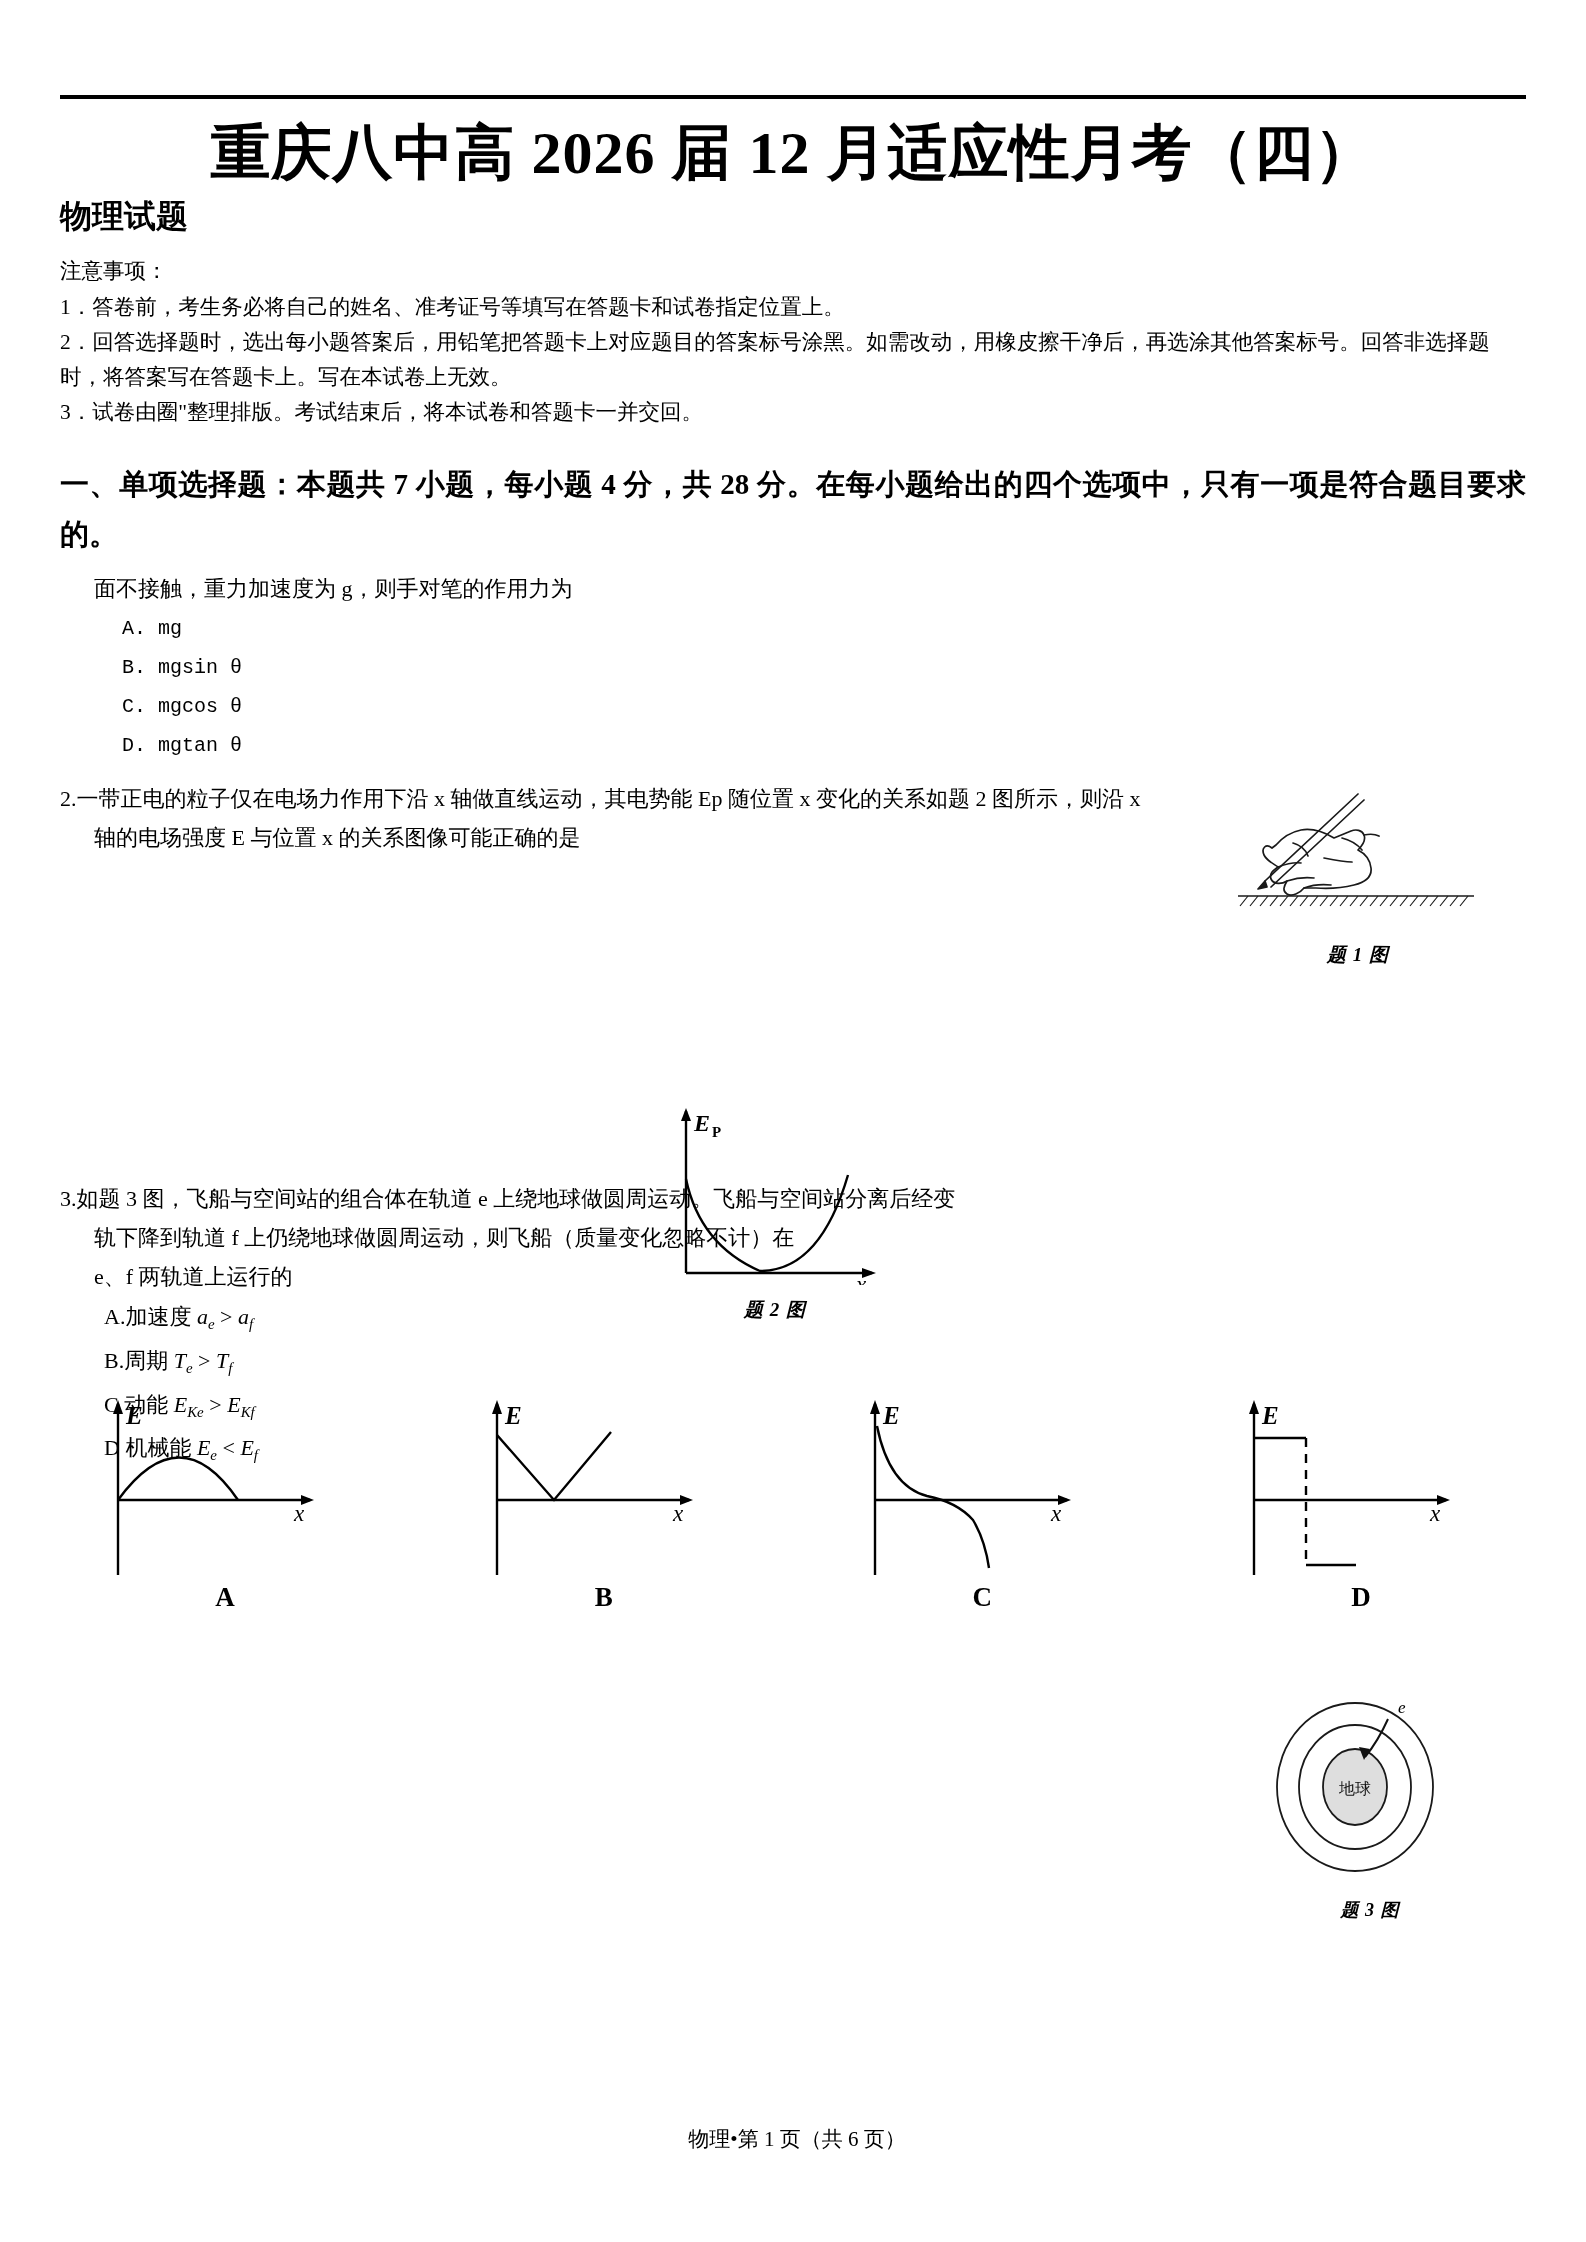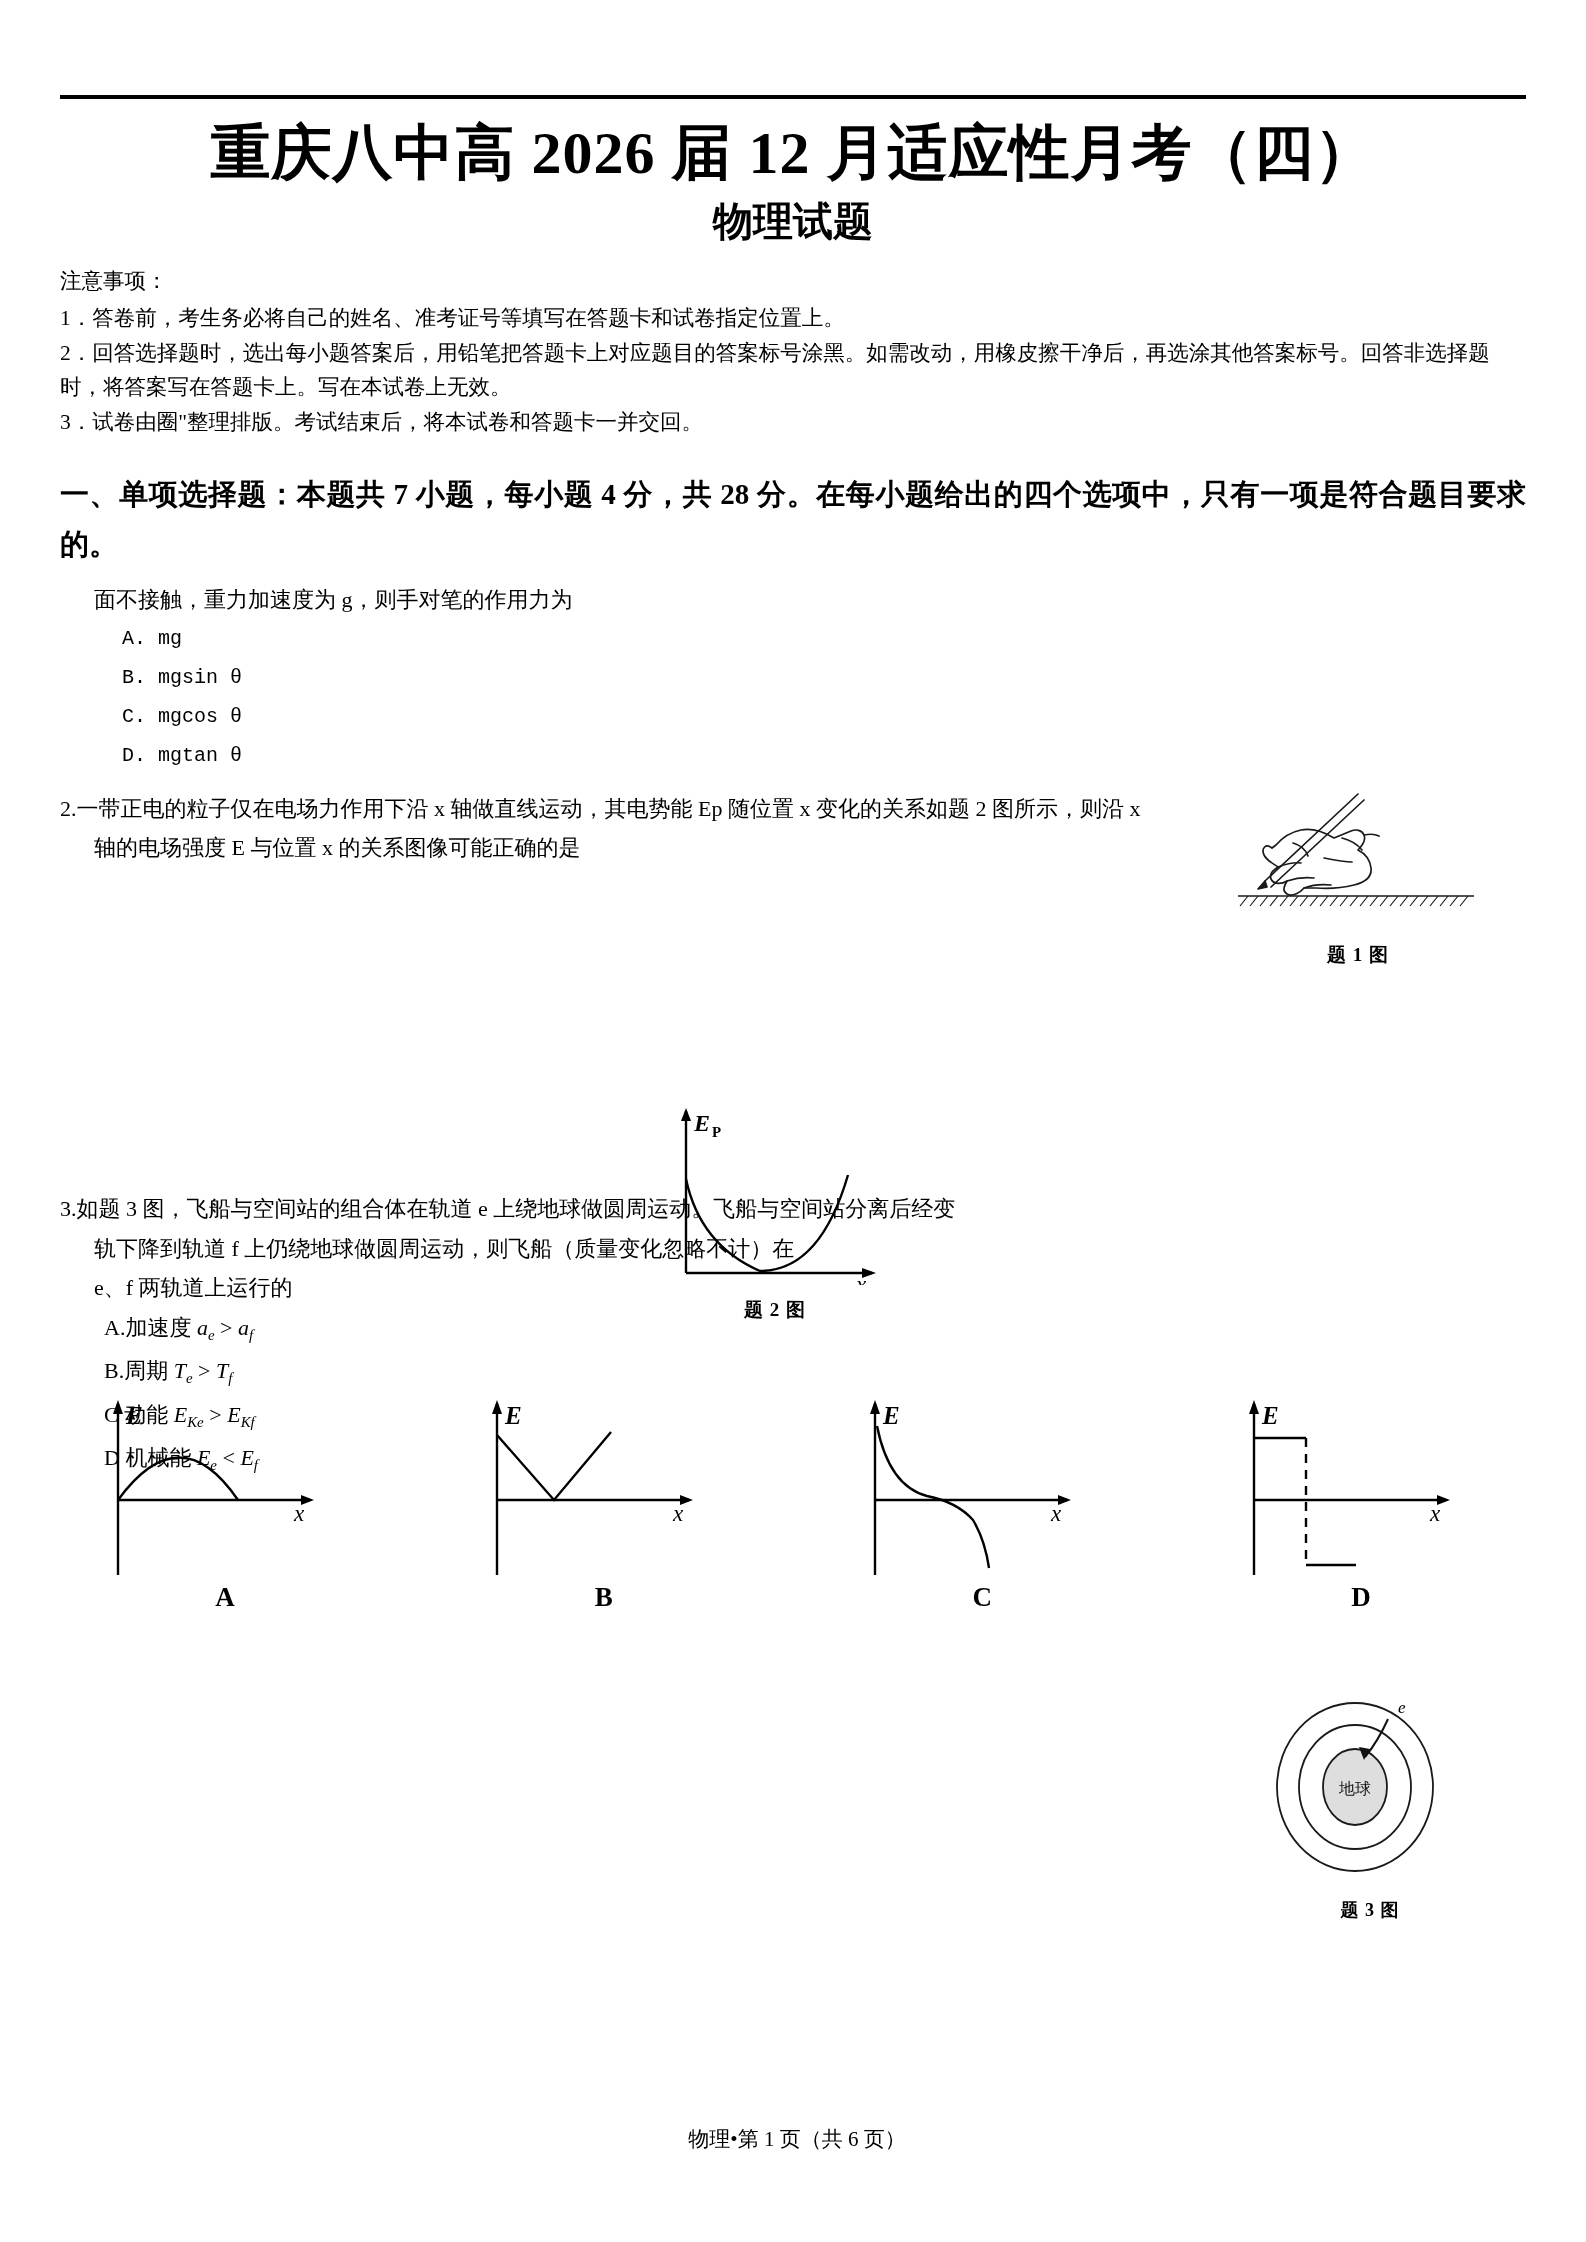--- a/index.html
+++ b/index.html
@@ -25,22 +25,21 @@
   }
   .doc-title{
     text-align:center;
     font-size:60px;
     font-weight:700;
     letter-spacing:1px;
     line-height:1.35;
     margin:14px 0 0 0;
   }
   .doc-subtitle{
-    text-align:center;
-    font-size:40px;
+    font-size:32px;
     font-weight:700;
     line-height:1.3;
     margin:2px 0 0 0;
     font-family:Liberation Serif, serif;
   }
   
   .notice{
     margin-top:16px;
     font-size:21.5px;
     line-height:1.62;
@@ -68,20 +67,21 @@
   .opt{ padding-left:62px; line-height:1.95; }
   .opt-mono{ font-family:"Liberation Mono","DejaVu Sans Mono",monospace; font-size:20px;}
   i.v{ font-family:"Liberation Serif",serif; font-style:italic; }
   sub{ font-size:.68em; }
   .fig-cap{
     text-align:center;
     font-size:19px;
     font-weight:700;
     margin-top:4px;
     letter-spacing:1px;
+    font-style:italic;
   }
   
   .fig-q1{
     position:absolute;
     left:1238px; top:693px;
     width:240px;
   }
   .fig-q2{
     position:absolute;
     left:650px; top:1000px;

